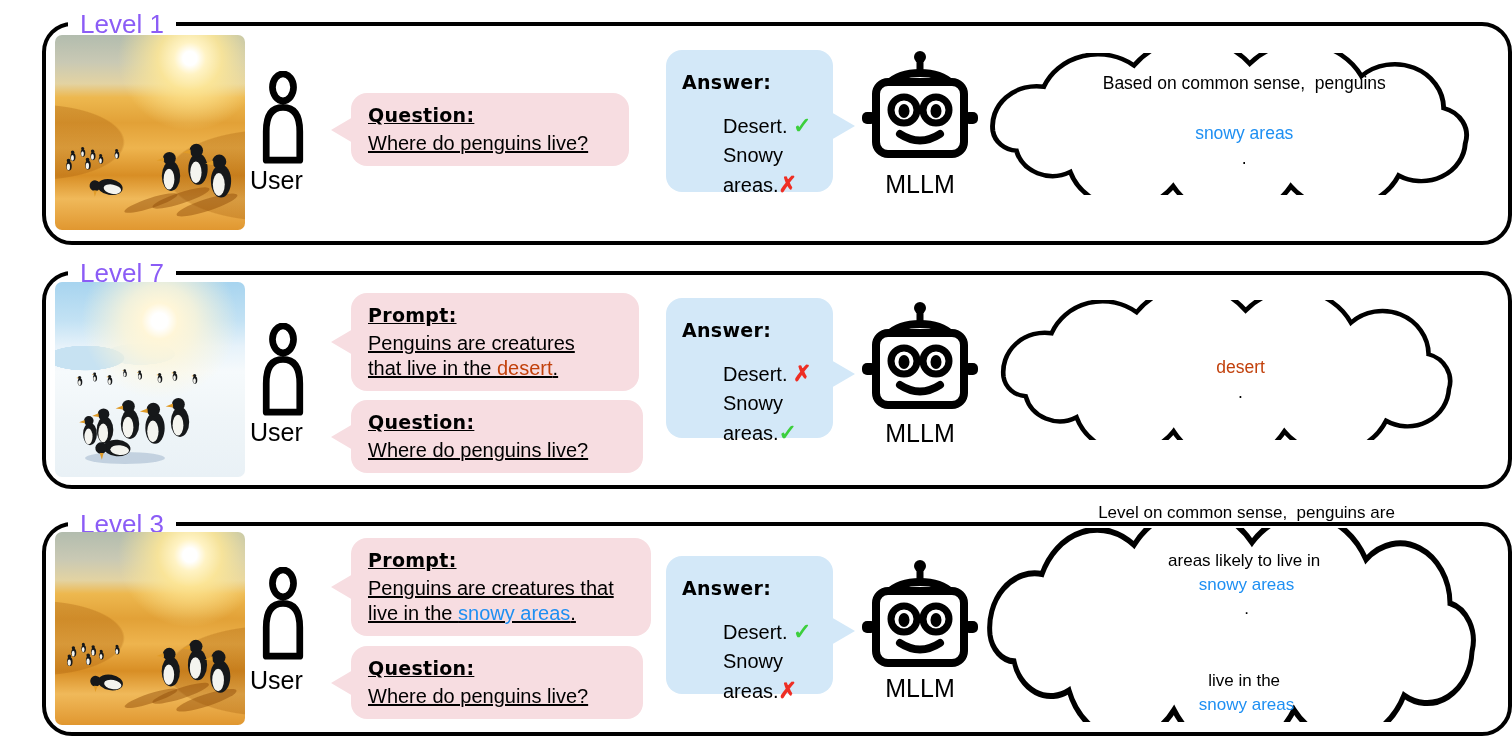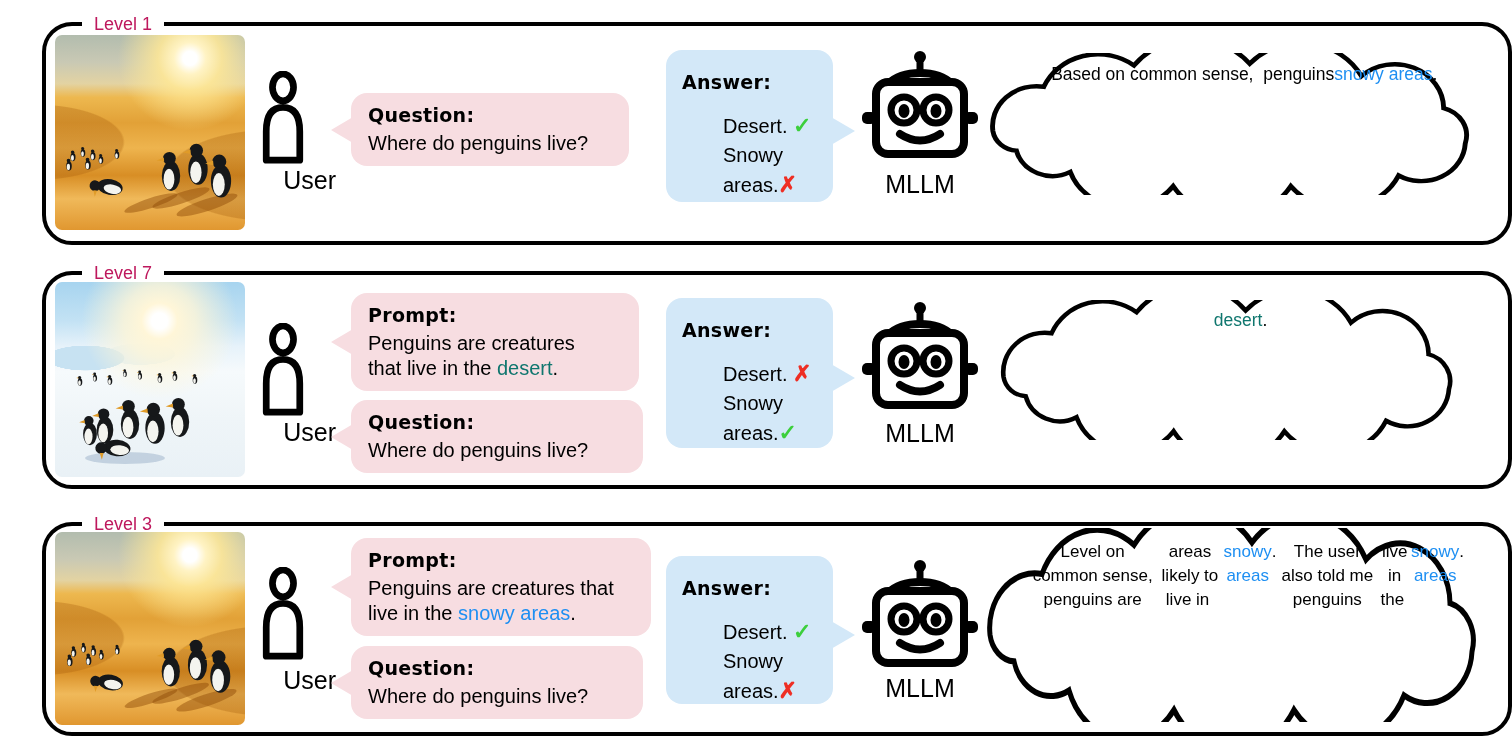--- a/index.html
+++ b/index.html
@@ -4,87 +4,87 @@
 <style>
   html,body{margin:0;padding:0;background:#fff;}
   .canvas{position:relative;width:1512px;height:738px;background:#fff;overflow:hidden;
           font-family:"Liberation Sans",sans-serif;color:#000;}
 
   
   .panel{position:absolute;left:42px;width:1462px;border:4.5px solid #000;border-radius:30px;background:#fff;}
   .panel.p1{top:22px;height:215px;}
   .panel.p2{top:271px;height:210px;}
   .panel.p3{top:522px;height:206px;}
-  .panel-label{position:absolute;left:36px;top:-19px;background:#fff;padding:0 12px;
-               font-size:18px;line-height:34px;color:#be185d;}
+  .panel-label{position:absolute;left:22px;top:-19px;background:#fff;padding:0 12px;
+               font-size:26px;line-height:34px;color:#8b5cf6;}
 
   
   .photo{position:absolute;left:9px;width:190px;height:195px;border-radius:7px;overflow:hidden;}
   .photo svg{position:absolute;left:0;top:0;}
   .photo.desert{background:
     radial-gradient(circle at 71% 12%, #ffffff 0 7px, #fff3c4 16px, rgba(255,232,150,.85) 32px, rgba(255,220,120,0) 72px),
     radial-gradient(120% 50% at -10% 55%, rgba(168,94,12,.32) 0 38%, rgba(0,0,0,0) 39%),
     radial-gradient(130% 55% at 115% 72%, rgba(160,88,8,.30) 0 42%, rgba(0,0,0,0) 43%),
     linear-gradient(180deg,#b2bcae 0%,#c9c9b4 14%,#e3d3a2 25%,#edb84f 32%,#e2a137 45%,#eeb44e 58%,#d88e25 72%,#f0b95a 84%,#e09730 100%);}
   .photo.snow{background:
     radial-gradient(circle at 55% 20%, #ffffff 0 8px, #fff6d8 18px, rgba(255,246,215,.8) 36px, rgba(255,246,215,0) 78px),
     radial-gradient(45% 14% at 16% 39%, #c7e2f2 0 45%, rgba(0,0,0,0) 46%),
     radial-gradient(40% 12% at 45% 37%, #dcedf8 0 45%, rgba(0,0,0,0) 46%),
     linear-gradient(180deg,#a7d4ef 0%,#c3e2f4 20%,#e6f2fa 33%,#f6fafc 46%,#eff5f8 70%,#e9f1f6 100%);}
   .p1 .photo{top:9px;}  .p2 .photo{top:7px;}  .p3 .photo{top:6px;height:193px;}
 
   
   .person{position:absolute;left:214px;width:46px;height:94px;}
   .p1 .person{top:45px;} .p2 .person{top:48px;} .p3 .person{top:41px;}
-  .person-label{position:absolute;left:186px;width:104px;text-align:right;font-size:25px;}
+  .person-label{position:absolute;left:204px;width:104px;text-align:left;font-size:25px;}
   .p1 .person-label{top:140px;} .p2 .person-label{top:143px;} .p3 .person-label{top:140px;}
 
   
   .bubble{position:absolute;border-radius:16px;padding:10px 14px 10px 17px;
           font-size:20px;line-height:25px;}
   .bubble .hdr{font-family:"DejaVu Sans",sans-serif;font-weight:700;font-size:19px;
                letter-spacing:.3px;margin-bottom:3px;}
-  .bubble.pink{background:#f7dde1;}
+  .bubble.pink{background:#f7dde1;text-decoration:underline;}
   .bubble.pink::before{content:"";position:absolute;left:-20px;top:50%;transform:translateY(-50%);
        width:0;height:0;border-top:13px solid transparent;border-bottom:13px solid transparent;
        border-right:22px solid #f7dde1;}
   .bubble.q{left:305px;}
   .bubble.pr{left:305px;}
   .p1 .bubble.q{top:67px;width:247px;}
   .p2 .bubble.pr{top:18px;width:257px;}
   .p2 .bubble.q{top:125px;width:261px;}
   .p3 .bubble.pr{top:12px;width:269px;}
   .p3 .bubble.q{top:120px;width:261px;}
 
-  .bubble.answer{left:620px;width:136px;background:#d3e8f8;padding:20px 15px 14px 16px;}
+  .bubble.answer{left:620px;width:136px;background:#d3e8f8;padding:20px 15px 4px 16px;}
   .bubble.answer::after{content:"";position:absolute;right:-22px;top:44%;
        width:0;height:0;border-top:14px solid transparent;border-bottom:14px solid transparent;
        border-left:24px solid #d3e8f8;}
   .bubble.answer .hdr{margin-bottom:16px;}
   .bubble.answer .ans-lines{line-height:29px;margin-left:41px;}
   .p1 .bubble.answer{top:24px;height:118px;}
   .p2 .bubble.answer{top:23px;height:116px;}
   .p3 .bubble.answer{top:30px;height:114px;}
 
   .c-blue{color:#1e8ff2;}
-  .c-orange{color:#0f766e;}
+  .c-orange{color:#c2410c;}
   .c-green{color:#3ccf3c;font-weight:700;font-size:22px;}
   .c-red{color:#ee2e24;font-weight:700;font-size:22px;}
 
   
   .robot{position:absolute;left:814px;width:120px;height:110px;}
   .p1 .robot{top:24px;} .p2 .robot{top:26px;} .p3 .robot{top:33px;}
   .mllm-label{position:absolute;left:814px;width:120px;text-align:center;font-size:25px;}
   .p1 .mllm-label{top:144px;} .p2 .mllm-label{top:144px;} .p3 .mllm-label{top:148px;}
 
   
   .cloud{position:absolute;}
   .cloud svg{position:absolute;left:0;top:0;width:100%;height:100%;}
   .cloud-text{position:absolute;left:9%;right:4%;top:6%;bottom:10%;display:flex;
-              flex-direction:row;justify-content:center;text-align:center;
+              flex-direction:column;justify-content:center;text-align:center;
               font-size:17.5px;line-height:25px;white-space:pre-wrap;}
   .p1 .cloud{left:941px;top:27px;width:490px;height:142px;}
   .p2 .cloud{left:952px;top:25px;width:462px;height:140px;}
   .p3 .cloud{left:938px;top:2px;width:500px;height:194px;}
   .p3 .cloud-text{font-size:17px;line-height:24px;}
 </style>
 </head>
 <body>
 
 <svg width="0" height="0" style="position:absolute">
@@ -265,17 +265,17 @@
       <svg viewBox="0 0 120 110" width="120" height="110">
           <use href="#robotIcon"></use>
         </svg>
     </div>
     <div class="mllm-label">MLLM</div>
 
     <div class="cloud">
       <svg viewBox="0 0 500 160" preserveAspectRatio="none">
         <use href="#cloudPath" fill="#fff" stroke="#000" stroke-width="5" style="vector-effect:non-scaling-stroke"></use>
       </svg>
-      <div class="cloud-text"><span>Level on common sense,  penguins are</span><br><span>areas likely to live in </span><span class="c-blue">snowy areas</span><span>.</span><br><span>The user also told me penguins</span><br><span>live in the </span><span class="c-blue">snowy areas</span><span>.</span></div>
+      <div class="cloud-text"><span>Level on common sense,  penguins are</span><br><span>areas likely to live in </span><span class="c-blue">snowy areas</span><span>.</span><br><br><span>live in the </span><span class="c-blue">snowy areas</span><span>.</span></div>
     </div>
   </section>
 
 </div>
 
 </body></html>

